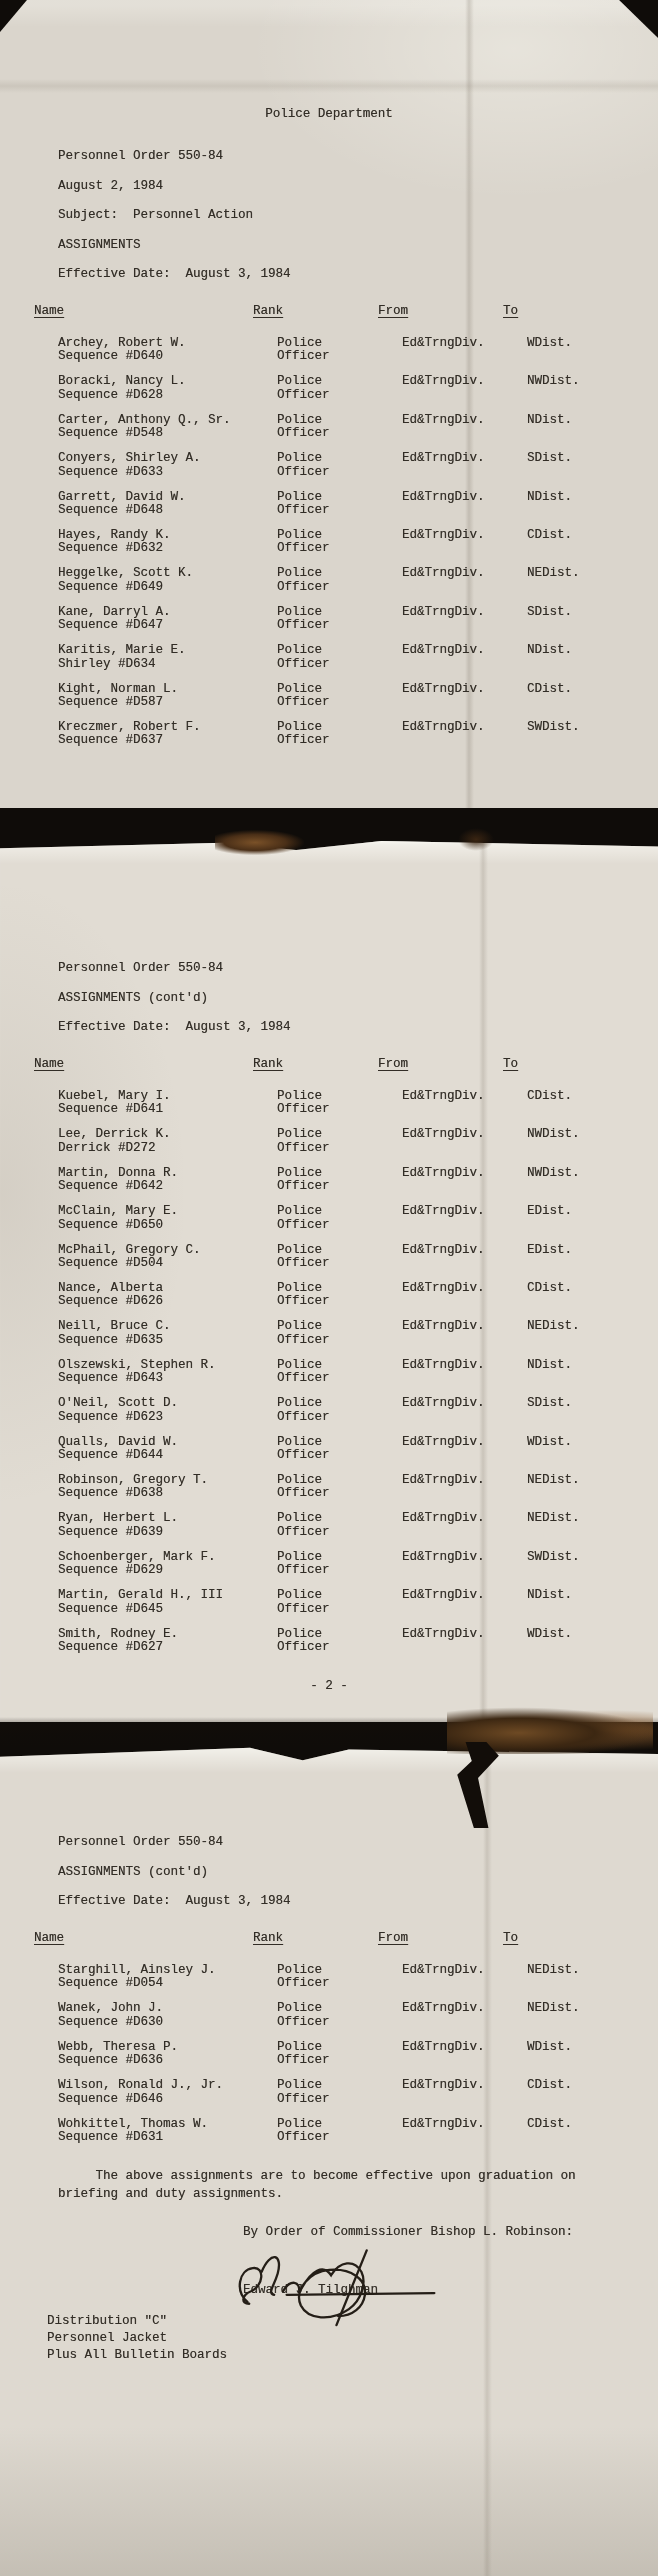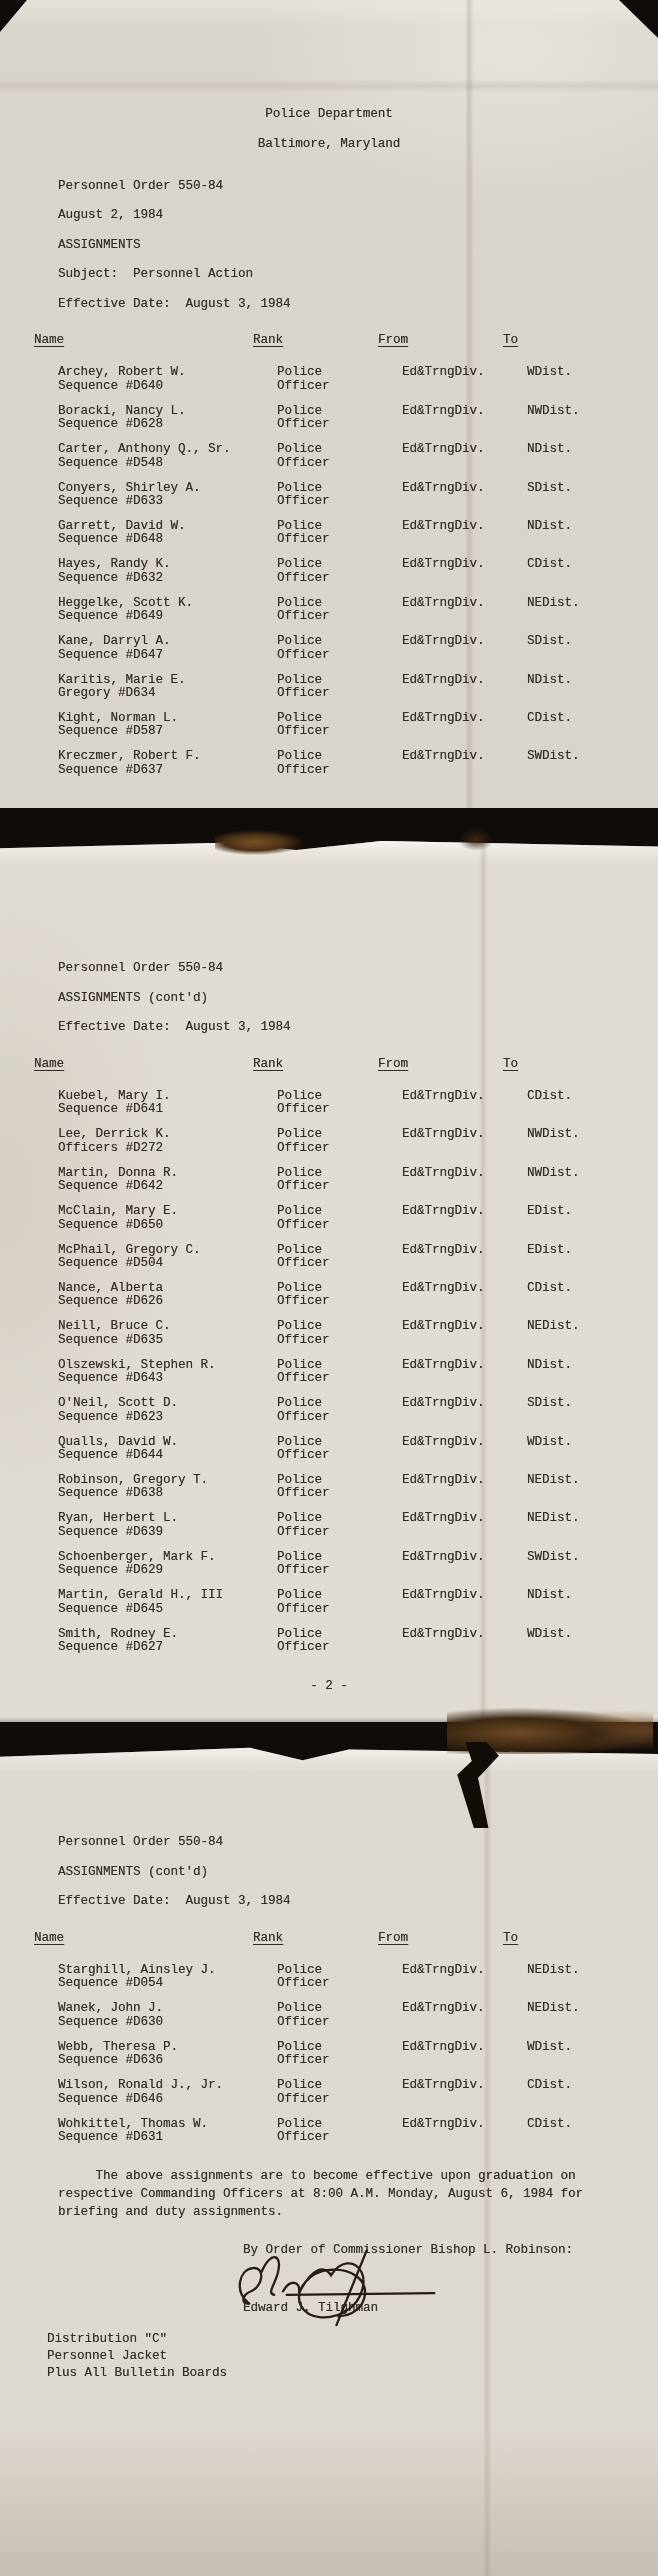--- a/index.html
+++ b/index.html
@@ -68,27 +68,26 @@
   .crack{left:451px;top:1742px;width:52px;height:86px;background:#120d09;
     clip-path:polygon(28% 0,68% 0,92% 16%,52% 42%,72% 100%,44% 100%,12% 38%,40% 22%);}
   .tear-d{left:0px;top:1717px;width:658px;height:30px;background:linear-gradient(180deg, rgba(18,13,9,.0), rgba(18,13,9,.55) 40%, rgba(18,13,9,.0));}
 </style>
 </head>
 <body>
 
 <div class="page page1">
   <div class="letterhead">
     <div class="t">Police Department</div>
-    <div class="t">Baltimore, Maryland</div>
   </div>
   <div class="meta">
     <div class="t">Personnel Order 550-84</div>
     <div class="t">August 2, 1984</div>
+    <div class="t">Subject:  Personnel Action</div>
     <div class="t">ASSIGNMENTS</div>
-    <div class="t">Subject:  Personnel Action</div>
     <div class="t">Effective Date:  August 3, 1984</div>
   </div>
   <div class="grid hdr">
     <div class="t">Name</div>
     <div class="t">Rank</div>
     <div class="t">From</div>
     <div class="t">To</div>
   </div>
   <div class="rows">
 
@@ -224,21 +223,21 @@
           <div class="t">Ed&amp;TrngDiv.</div>
         </div>
         <div>
           <div class="t">SDist.</div>
         </div>
       </div>
 
       <div class="row grid">
         <div>
           <div class="t">Karitis, Marie E.</div>
-          <div class="t">Gregory #D634</div>
+          <div class="t">Shirley #D634</div>
         </div>
         <div>
           <div class="t">Police</div>
           <div class="t">Officer</div>
         </div>
         <div>
           <div class="t">Ed&amp;TrngDiv.</div>
         </div>
         <div>
           <div class="t">NDist.</div>
@@ -308,21 +307,21 @@
           <div class="t">Ed&amp;TrngDiv.</div>
         </div>
         <div>
           <div class="t">CDist.</div>
         </div>
       </div>
 
       <div class="row grid">
         <div>
           <div class="t">Lee, Derrick K.</div>
-          <div class="t">Officers #D272</div>
+          <div class="t">Derrick #D272</div>
         </div>
         <div>
           <div class="t">Police</div>
           <div class="t">Officer</div>
         </div>
         <div>
           <div class="t">Ed&amp;TrngDiv.</div>
         </div>
         <div>
           <div class="t">NWDist.</div>
@@ -647,21 +646,20 @@
         <div>
           <div class="t">Ed&amp;TrngDiv.</div>
         </div>
         <div>
           <div class="t">CDist.</div>
         </div>
       </div>
     </div>
   <div class="closing-par">
     <div class="t">     The above assignments are to become effective upon graduation on</div>
-    <div class="t">respective Commanding Officers at 8:00 A.M. Monday, August 6, 1984 for</div>
     <div class="t">briefing and duty assignments.</div>
   </div>
   <div class="by-order t">By Order of Commissioner Bishop L. Robinson:</div>
   <svg class="sig" viewBox="0 0 235 100">
     <g fill="none" stroke="#241e17" stroke-width="2.6" stroke-linecap="round">
       <path d="M18,64 C4,52 8,28 24,26 C38,24 36,46 22,52 C12,56 10,66 20,66"></path>
       <path d="M34,30 C44,6 58,10 52,32 C48,46 40,54 48,56"></path>
       <path d="M58,52 C66,38 78,40 76,54 C90,26 104,22 112,34 C122,18 138,16 146,30 C152,42 146,62 132,72 C112,86 86,84 78,68 C70,50 88,30 110,28 C134,26 152,38 150,56 C148,70 136,80 120,80"></path>
       <path d="M118,90 L152,6"></path>
       <path d="M62,56 L228,54"></path>

